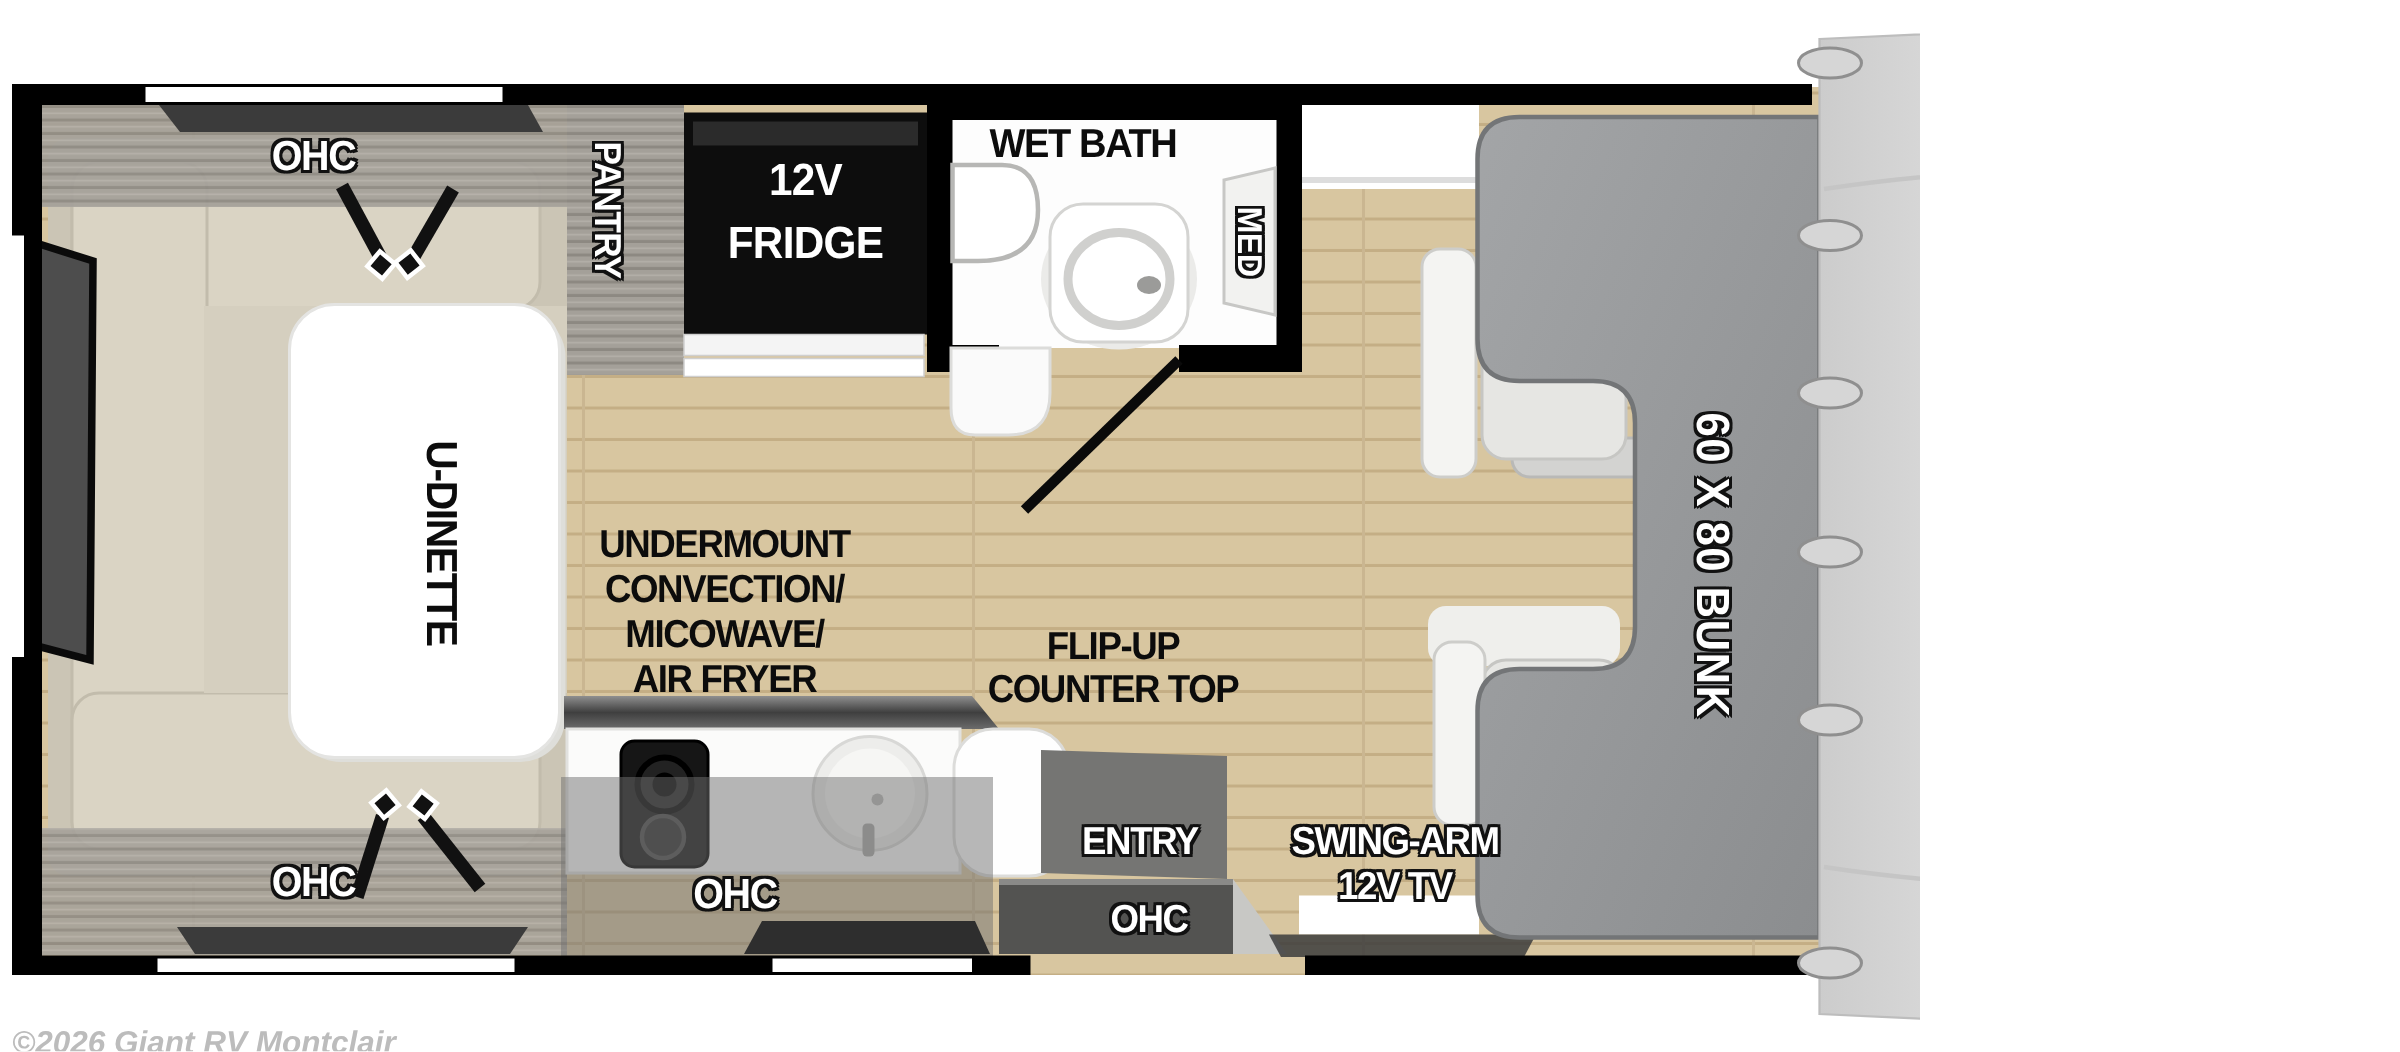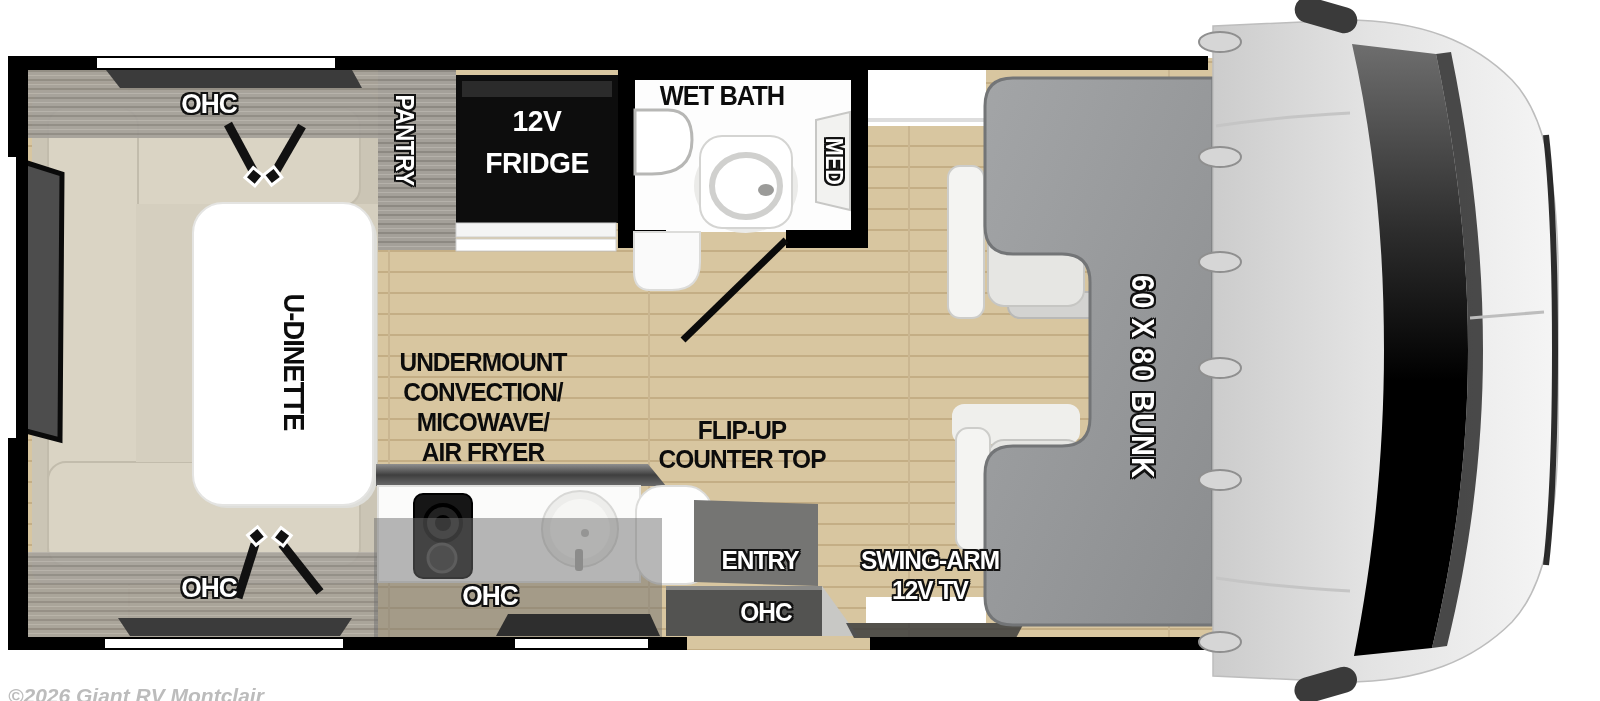--- a/index.html
+++ b/index.html
@@ -1,16 +1,16 @@
 <!DOCTYPE html>
 <html><head>
 <meta charset="utf-8">
 <style>
   html,body{margin:0;padding:0;background:#fff;}
-  .stage{position:relative;width:1600px;height:701px;background:#ffffff;overflow:hidden;
+  .stage{position:relative;width:1280px;height:701px;background:#ffffff;overflow:hidden;
          font-family:"Liberation Sans",sans-serif;}
   .stage svg{position:absolute;left:0;top:0;}
   .lbl{position:absolute;font-weight:700;white-space:nowrap;
        transform:translate(-50%,-50%) scaleX(.94);line-height:1;}
   .lbl.vert{transform:translate(-50%,-50%) rotate(90deg) scaleX(.94);}
   .lbl.center{text-align:center;}
   .wout{color:#ffffff;
         text-shadow:-2px -2px 0 #111,2px -2px 0 #111,-2px 2px 0 #111,2px 2px 0 #111,
                     -2px 0 0 #111,2px 0 0 #111,0 -2px 0 #111,0 2px 0 #111;}
   .blk{color:#0c0c0c;}

